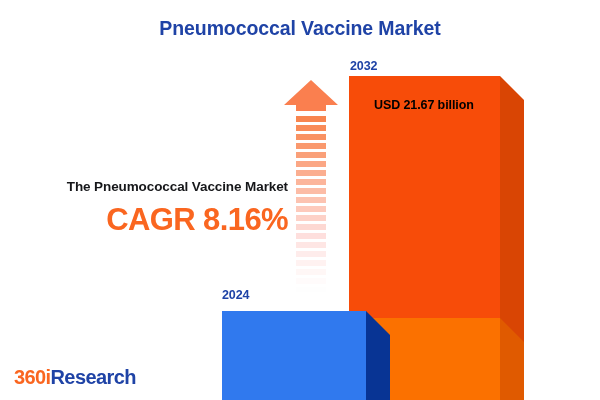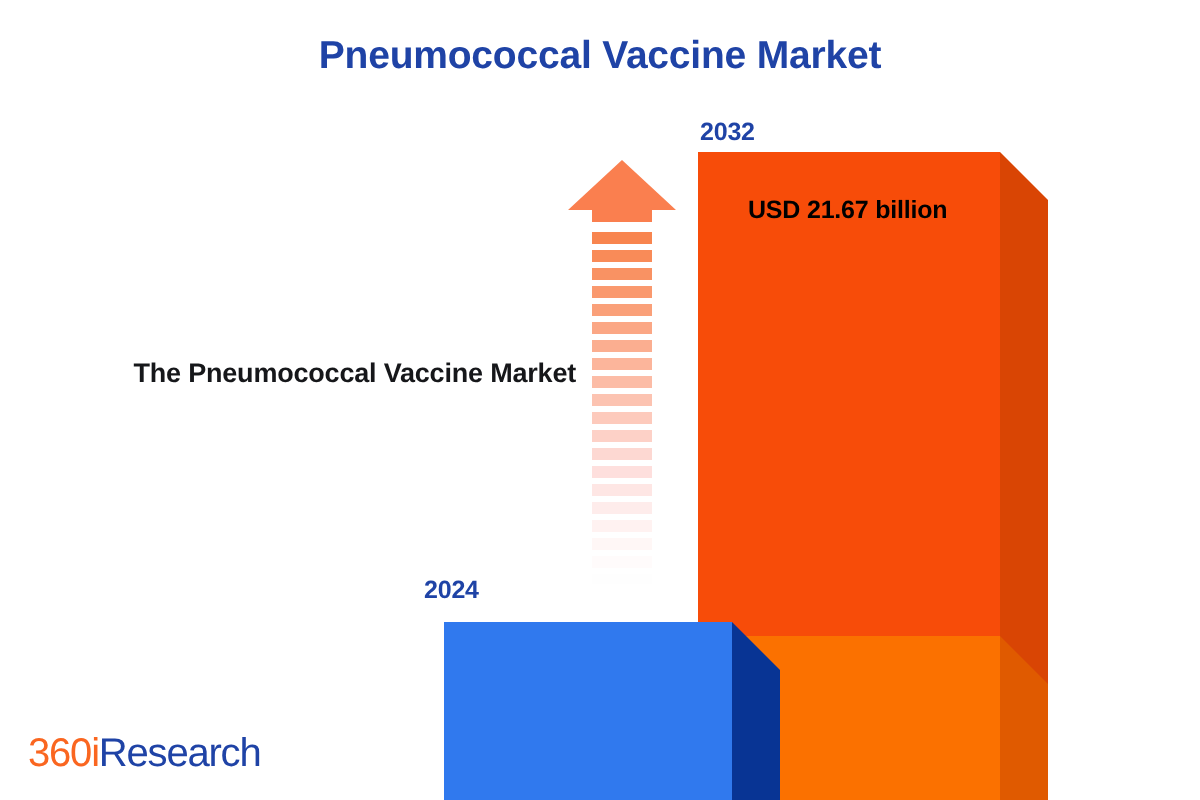--- a/index.html
+++ b/index.html
@@ -73,21 +73,21 @@
 
   
   .bar-year {
     position: absolute;
     font-size: 12.5px;
     font-weight: bold;
     color: #1f43a6;
     letter-spacing: -0.1px;
   }
   #year-2032 { left: 350px; top: 59px; }
-  #year-2024 { left: 212px; top: 288px; }
+  #year-2024 { left: 222px; top: 288px; }
 
   .bar-value {
     position: absolute;
     font-size: 12.5px;
     font-weight: bold;
     color: #000000;
     letter-spacing: -0.1px;
     white-space: nowrap;
   }
   #value-2032 { left: 374px; top: 98px; }
@@ -95,36 +95,37 @@
 
   .bar-layer { position: absolute; left: 0; top: 0; width: 600px; height: 400px; }
   .bar-layer svg { display: block; }
 
   
   #brand-logo {
     position: absolute;
     left: 14px;
     top: 366px;
     font-size: 20px;
-    font-weight: normal;
+    font-weight: bold;
     letter-spacing: -0.6px;
     white-space: nowrap;
   }
   #logo-360i { color: #fa6620; }
   #logo-research { color: #1f43a6; }
 </style>
 </head>
 <body>
 
 <div id="canvas">
 
   <div id="chart-title">Pneumococcal Vaccine Market</div>
 
   <div id="statement">
     <div class="statement-line">The Pneumococcal Vaccine Market</div>
+    <div id="cagr-value">CAGR 8.16%</div>
   </div>
 
   <div id="growth-arrow">
     <svg width="56" height="215" viewBox="0 0 56 215" xmlns="http://www.w3.org/2000/svg">
 
       <polygon points="28,2 55,27 43,27 43,33 13,33 13,27 1,27" fill="#fa7f4f"></polygon>
 
       <g>
         <rect x="13" y="38" width="30" height="6" fill="#f8854f"></rect>
         <rect x="13" y="47" width="30" height="6" fill="#f98b58"></rect>

